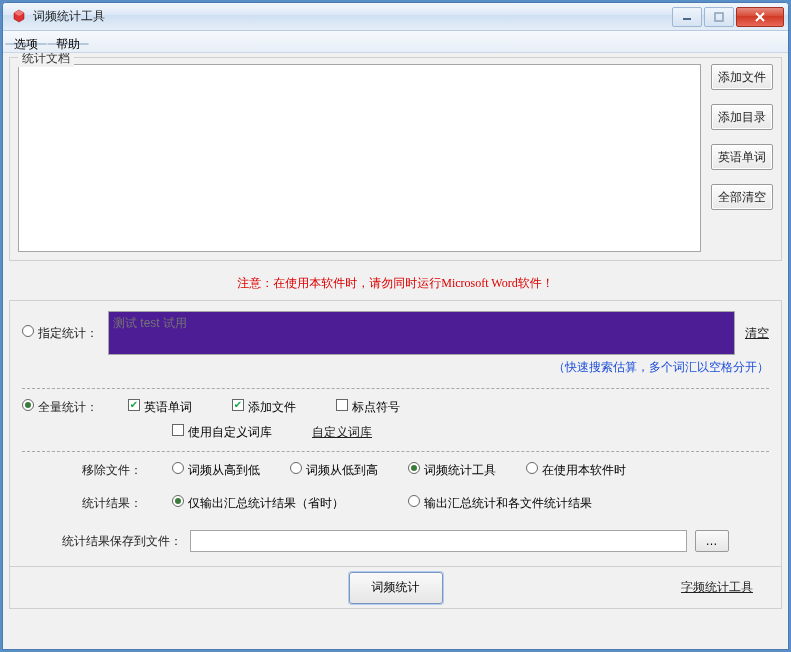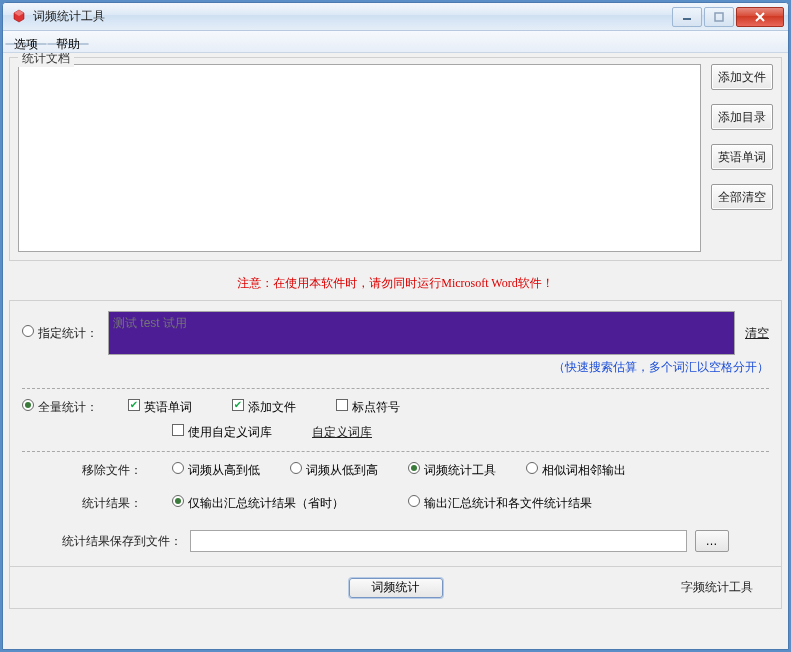--- a/index.html
+++ b/index.html
@@ -210,32 +210,33 @@
 .bottom-bar {
   border: 1px solid #d0d0d0;
   border-top: none;
   height: 42px;
   display: flex;
   align-items: center;
   justify-content: center;
   position: relative;
 }
 .main-btn {
-  height: 20px;
+  height: 32px;
   padding: 0 22px;
   background: linear-gradient(#fafafa, #e6e6e6);
   border: 1px solid #7796c3;
   box-shadow: 0 0 0 1px #b7cbe6;
   border-radius: 3px;
   display: flex; align-items: center;
 }
 .right-link {
   position: absolute;
   right: 28px;
   color: #222;
+  text-decoration: underline;
 }
 .spacer10 { width: 10px; }
 .spacer20 { width: 20px; }
 </style>
 </head>
 <body>
 
 <div class="window">
 
   <div class="titlebar">
@@ -348,21 +349,21 @@
           <span>词频从低到高</span>
         </span>
         <span class="spacer10"></span>
         <span class="radio">
           <span class="radio-dot on"></span>
           <span>词频统计工具</span>
         </span>
         <span class="spacer10"></span>
         <span class="radio">
           <span class="radio-dot"></span>
-          <span>相似词相邻输出</span>
+          <span>在使用本软件时</span>
         </span>
       </div>
 
       <div class="row" style="padding-left:60px; margin-top:16px;">
         <span class="label">统计结果：</span>
         <span class="spacer10"></span>
         <span class="radio">
           <span class="radio-dot on"></span>
           <span>仅输出汇总统计结果（省时）</span>
         </span>

